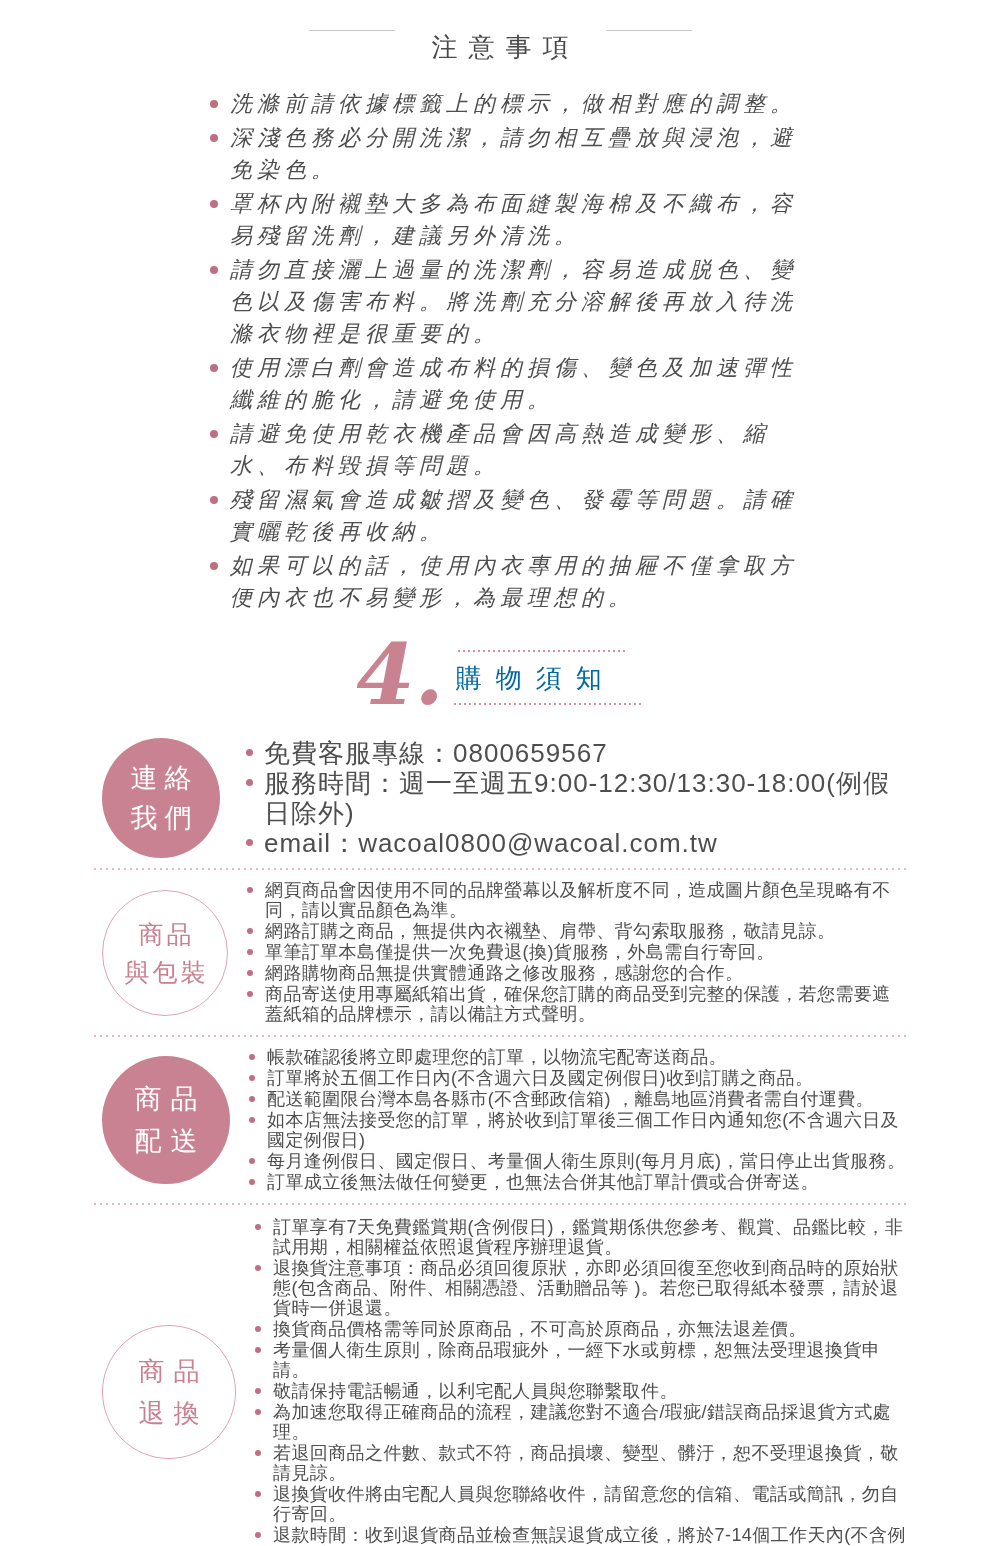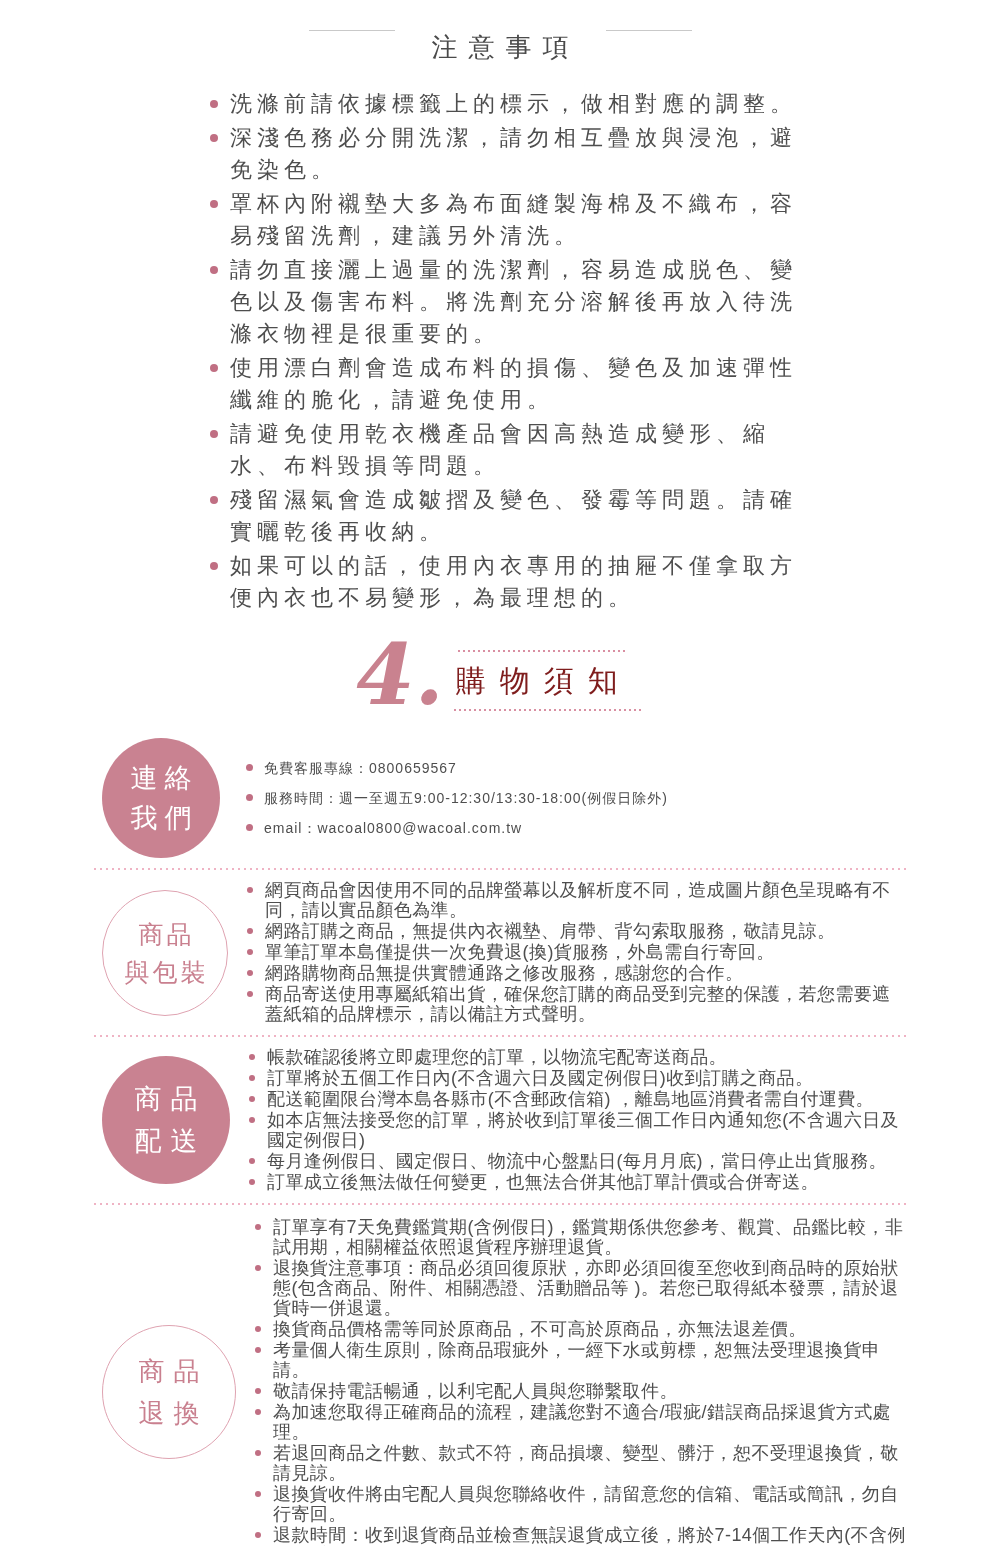--- a/index.html
+++ b/index.html
@@ -6,46 +6,46 @@
   body { background:#fff; font-family:"Liberation Sans", sans-serif; }
   .page { width:1000px; height:1546px; background:#fff; overflow:hidden; position:relative; }
 
   
   .notice-title-row { display:flex; justify-content:center; gap:26px; padding-top:30px; height:66px; }
   .title-line { width:86px; height:1px; background:#c9c9c9; }
   .notice-title { font-size:26px; color:#4a4a4a; letter-spacing:11px; font-weight:400; text-indent:11px; white-space:nowrap; }
 
   .notice-list { list-style:none; margin:22px 0 0 212px; width:588px; }
   .notice-list li { position:relative; padding-left:18px; font-size:22px; color:#4e4e4e;
-                    letter-spacing:5px; line-height:32px; margin-bottom:2px; }
+                    letter-spacing:5px; line-height:32px; margin-bottom:2px;font-style:italic; }
   .notice-list li::before { content:""; position:absolute; left:-2px; top:12px; width:8px; height:8px;
                     border-radius:50%; background:#c06f83; }
 
   
   .section4 { display:flex; justify-content:center; align-items:flex-start; margin-top:24px; height:92px; }
   .section4-number { font-family:"DejaVu Serif", serif; font-style:italic; font-weight:bold;
                      font-size:84px; line-height:86px; color:#c9828f; margin-right:10px; margin-top:-6px; }
   .section4-titlewrap { display:flex; flex-direction:column; margin-top:12px; }
   .dotted-sm { height:2px; background-image:repeating-linear-gradient(to right,#d98fa2 0 2px, transparent 2px 5px); }
   .dotted-sm.top { width:168px; margin-left:4px; }
   .dotted-sm.bottom { width:190px; }
-  .section4-title { font-size:30px; color:#7f1d1d; letter-spacing:14px; padding:9px 0 7px 2px; white-space:nowrap; }
+  .section4-title { font-size:26px; color:#0369a1; letter-spacing:14px; padding:9px 0 7px 2px; white-space:nowrap; }
 
   
   .info-row { display:flex; align-items:center; padding-left:102px; padding-right:92px; }
   .badge { flex-shrink:0; display:flex; flex-direction:column; align-items:center; justify-content:center;
            border-radius:50%; text-align:center; }
   .badge span { display:block; }
   .badge.filled { background:#c98291; color:#fff; }
   .badge.outline { border:1px solid #dfa3b1; color:#c9808f; background:#fff; }
 
   .contact-row { margin-top:8px; }
   .badge.contact { width:118px; height:120px; font-size:27px; letter-spacing:7px; line-height:40px; text-indent:7px; }
   .contact-list { list-style:none; margin-left:24px; }
-  .contact-list li { position:relative; padding-left:20px; font-size:14px; color:#4e4e4e;
+  .contact-list li { position:relative; padding-left:20px; font-size:26px; color:#4e4e4e;
                      letter-spacing:1px; line-height:30px; }
   .contact-list li::before { content:""; position:absolute; left:2px; top:11px; width:7px; height:7px;
                      border-radius:50%; background:#c06f83; }
 
   .sep { height:2px; margin:10px 94px 0 94px;
          background-image:repeating-linear-gradient(to right,#efb3c4 0 2px, transparent 2px 6px); }
 
   .detail-row { margin-top:10px; }
   .detail-row .content { margin-left:16px; flex:1; }
   .detail-list { list-style:none; }
@@ -127,21 +127,21 @@
     <div class="badge filled shipping">
       <span>商品</span>
       <span>配送</span>
     </div>
     <div class="content">
       <ul class="detail-list">
         <li>帳款確認後將立即處理您的訂單，以物流宅配寄送商品。</li>
         <li>訂單將於五個工作日內(不含週六日及國定例假日)收到訂購之商品。</li>
         <li>配送範圍限台灣本島各縣市(不含郵政信箱) ，離島地區消費者需自付運費。</li>
         <li>如本店無法接受您的訂單，將於收到訂單後三個工作日內通知您(不含週六日及國定例假日)</li>
-        <li>每月逢例假日、國定假日、物流中心盤點日(每月月底)，當日停止出貨服務。</li>
+        <li>每月逢例假日、國定假日、考量個人衛生原則(每月月底)，當日停止出貨服務。</li>
         <li>訂單成立後無法做任何變更，也無法合併其他訂單計價或合併寄送。</li>
       </ul>
     </div>
   </div>
 
   <div class="sep"></div>
 
   <div class="info-row detail-row row-returns">
     <div class="badge outline returns">
       <span>商品</span>

